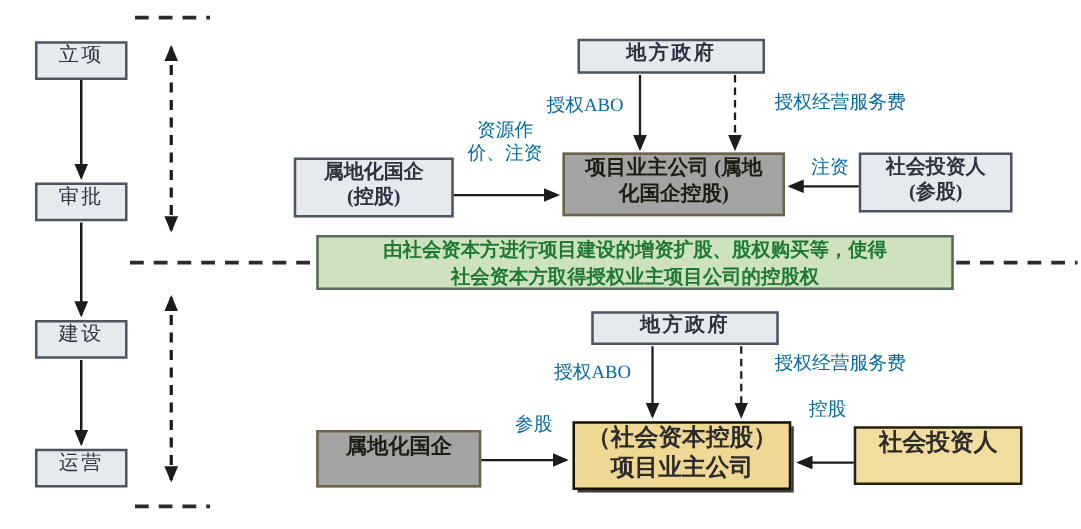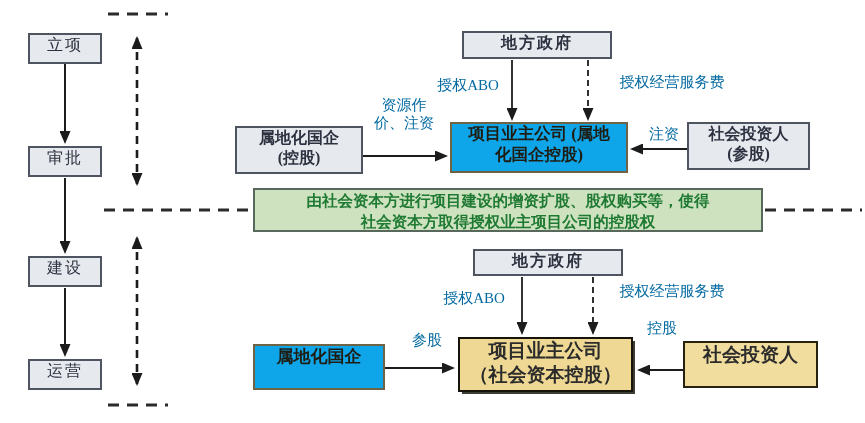--- a/index.html
+++ b/index.html
@@ -5,21 +5,21 @@
   html,body{margin:0;padding:0;background:#ffffff;}
   #canvas{
     position:relative;width:865px;height:423px;background:#ffffff;overflow:hidden;
     font-family:"Liberation Serif","DejaVu Serif",serif;color:#2b2b2b;
   }
   .box{
     position:absolute;display:flex;flex-direction:column;align-items:center;
     text-align:center;box-sizing:border-box;line-height:1.25;
   }
   .gray{background:#e6eaef;border:2px solid #4e5560;color:#2e3240;}
-  .yellow{background:#0ea5e9;border:2px solid #6e6345;color:#1f1c12;}
+  .yellow{background:#a3a3a3;border:2px solid #6e6345;color:#1f1c12;}
   .green{
     background:#cfe2bf;border:2px solid #59685c;color:#1e7a33;font-weight:bold;
     font-size:15.5px;line-height:21px;
   }
   .phase{left:28px;width:74px;height:31px;font-size:16px;letter-spacing:2px;}
   #phase-lixiang{top:33px;}
   #phase-shenpi{top:146px;}
   #phase-jianshe{top:256px;}
   #phase-yunying{top:359px;}
 
@@ -97,22 +97,22 @@
     <span>社会资本方取得授权业主项目公司的控股权</span>
   </div>
 
   <div class="box gray" id="gov-bottom">
     <span>地方政府</span>
   </div>
   <div class="box yellow" id="soe-bottom">
     <span>属地化国企</span>
   </div>
   <div class="box" id="owner-bottom">
+    <span>（社会资本控股）</span>
     <span>项目业主公司</span>
-    <span>（社会资本控股）</span>
   </div>
   <div class="box" id="investor-bottom">
     <span>社会投资人</span>
   </div>
 
   <div class="lbl" id="lbl-auth-abo-top">授权ABO</div>
   <div class="lbl" id="lbl-fee-top">授权经营服务费</div>
   <div class="lbl" id="lbl-resource">
     <span>资源作</span><br>
     <span>价、注资</span>

